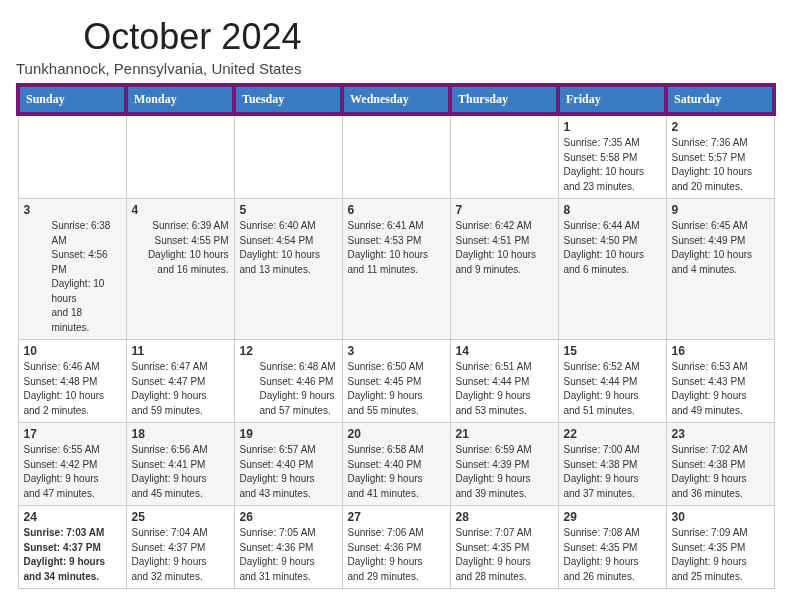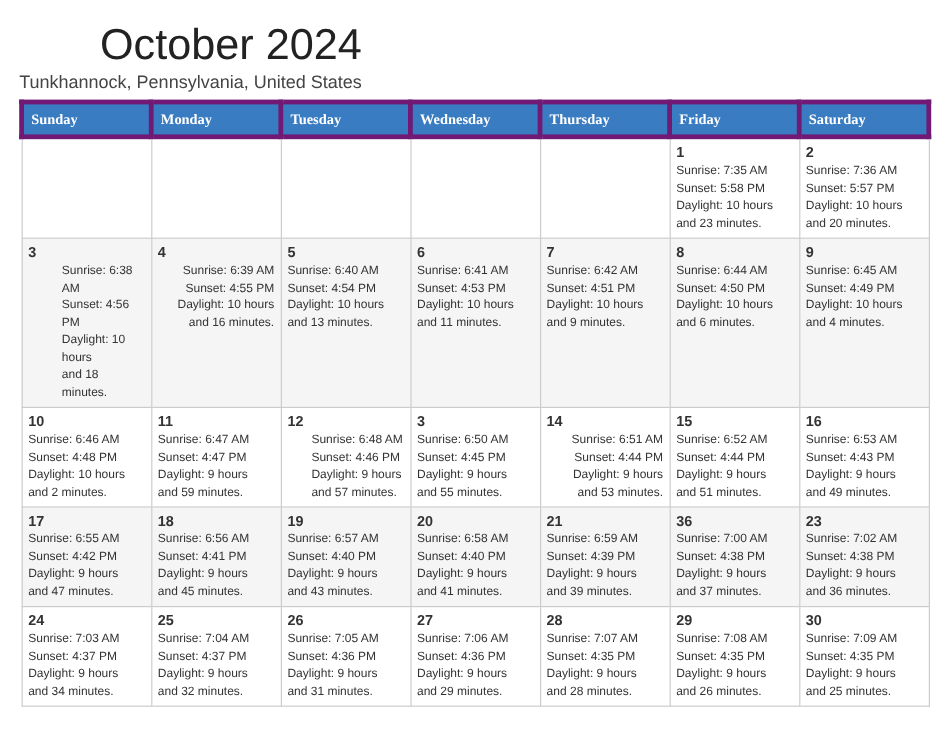--- a/index.html
+++ b/index.html
@@ -195,21 +195,21 @@
         </td>
         <td>
           <span class="day-number">3</span>
           <div class="day-info" style="white-space: pre-line;">Sunrise: 6:50 AM
 Sunset: 4:45 PM
 Daylight: 9 hours
 and 55 minutes.</div>
         </td>
         <td>
           <span class="day-number">14</span>
-          <div class="day-info" style="white-space: pre-line; text-align: right;">Sunrise: 6:51 AM
+          <div class="day-info" style="white-space: pre-line;">Sunrise: 6:51 AM
 Sunset: 4:44 PM
 Daylight: 9 hours
 and 53 minutes.</div>
         </td>
         <td>
           <span class="day-number">15</span>
           <div class="day-info" style="white-space: pre-line;">Sunrise: 6:52 AM
 Sunset: 4:44 PM
 Daylight: 9 hours
 and 51 minutes.</div>
@@ -252,38 +252,38 @@
 and 41 minutes.</div>
         </td>
         <td>
           <span class="day-number">21</span>
           <div class="day-info" style="white-space: pre-line;">Sunrise: 6:59 AM
 Sunset: 4:39 PM
 Daylight: 9 hours
 and 39 minutes.</div>
         </td>
         <td>
-          <span class="day-number">36</span>
+          <span class="day-number">22</span>
           <div class="day-info" style="white-space: pre-line;">Sunrise: 7:00 AM
 Sunset: 4:38 PM
 Daylight: 9 hours
 and 37 minutes.</div>
         </td>
         <td>
           <span class="day-number">23</span>
           <div class="day-info" style="white-space: pre-line;">Sunrise: 7:02 AM
 Sunset: 4:38 PM
 Daylight: 9 hours
 and 36 minutes.</div>
         </td>
       </tr>
       <tr>
         <td>
           <span class="day-number">24</span>
-          <div class="day-info" style="white-space: pre-line;">Sunrise: 7:03 AM
+          <div class="day-info" style="white-space: pre-line; font-weight: bold;">Sunrise: 7:03 AM
 Sunset: 4:37 PM
 Daylight: 9 hours
 and 34 minutes.</div>
         </td>
         <td>
           <span class="day-number">25</span>
           <div class="day-info" style="white-space: pre-line;">Sunrise: 7:04 AM
 Sunset: 4:37 PM
 Daylight: 9 hours
 and 32 minutes.</div>

